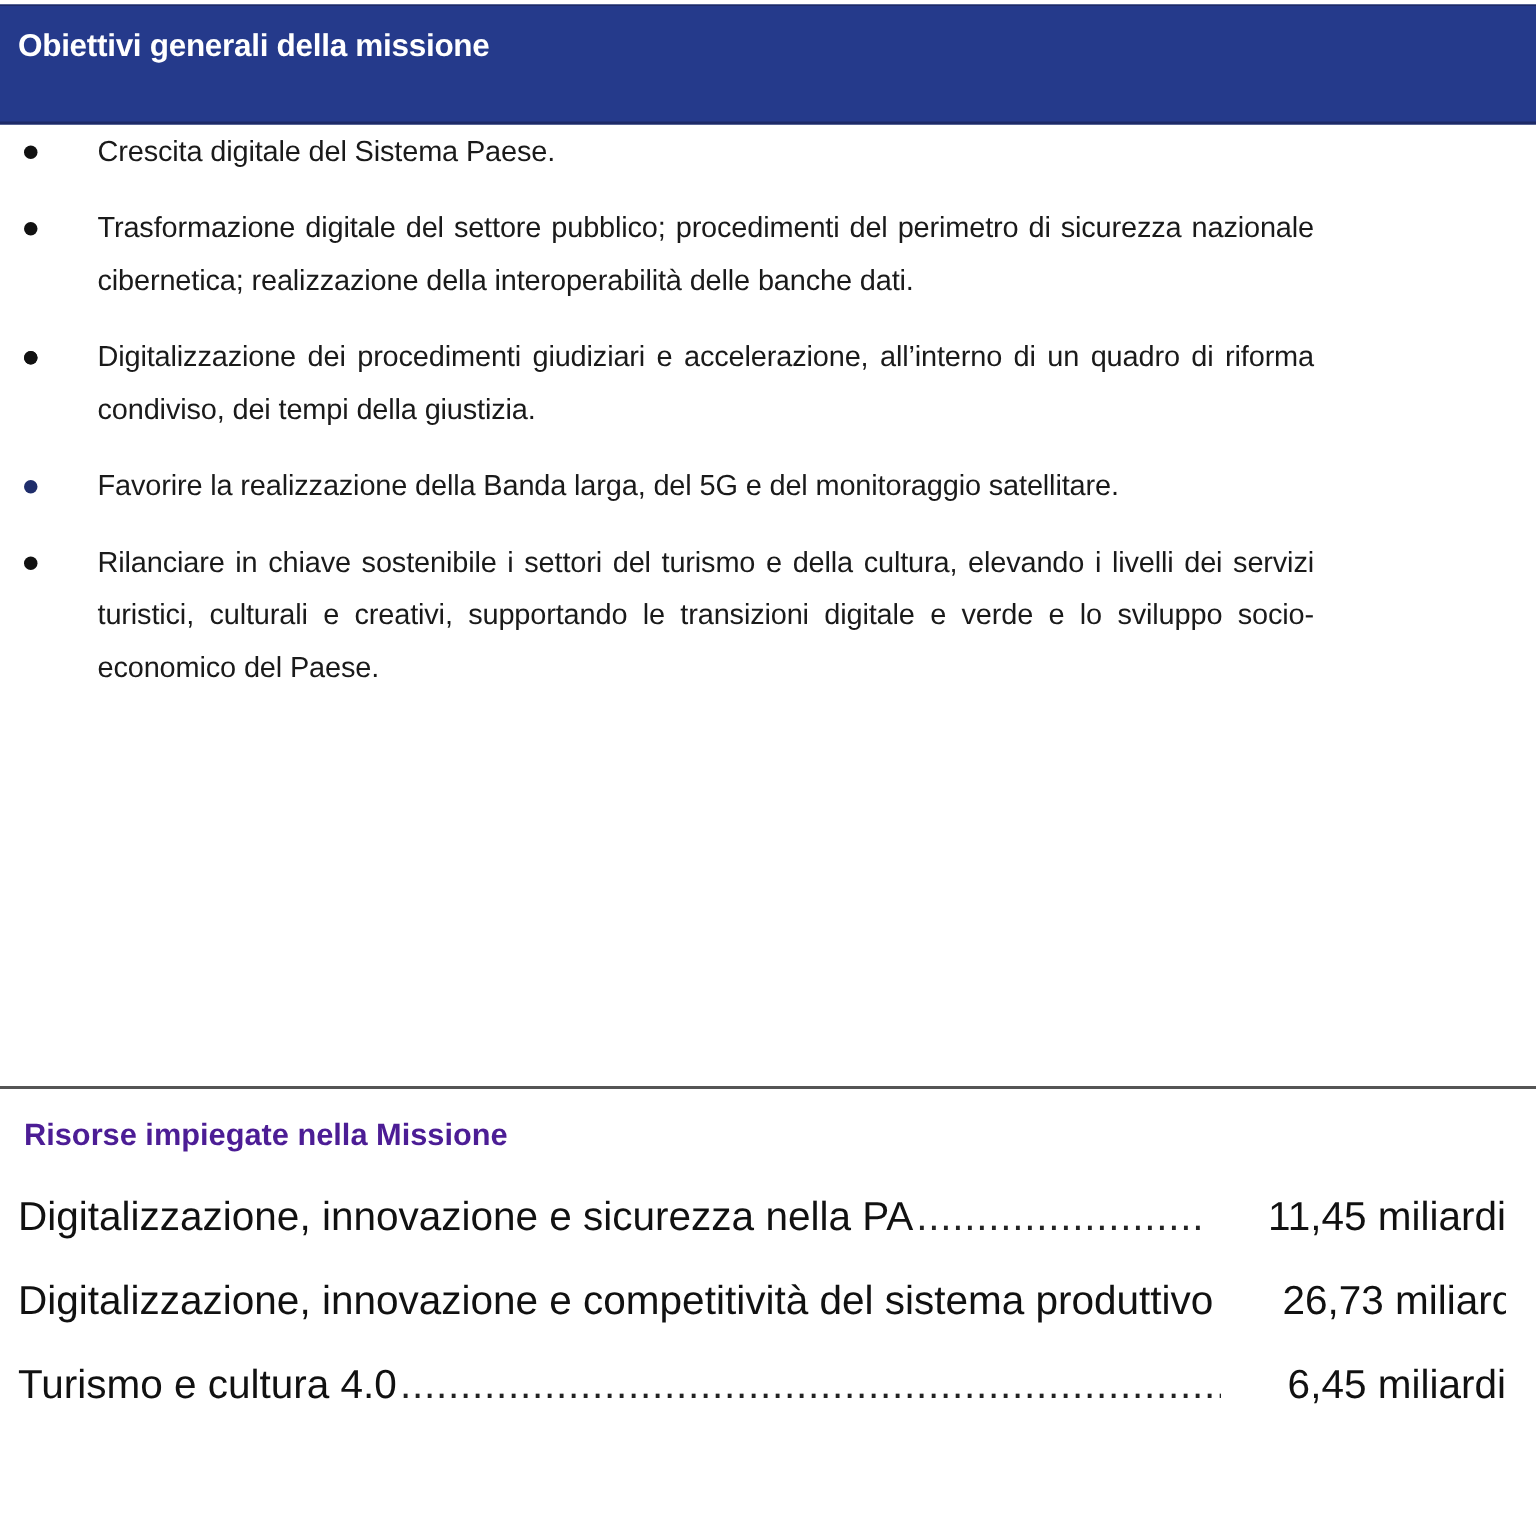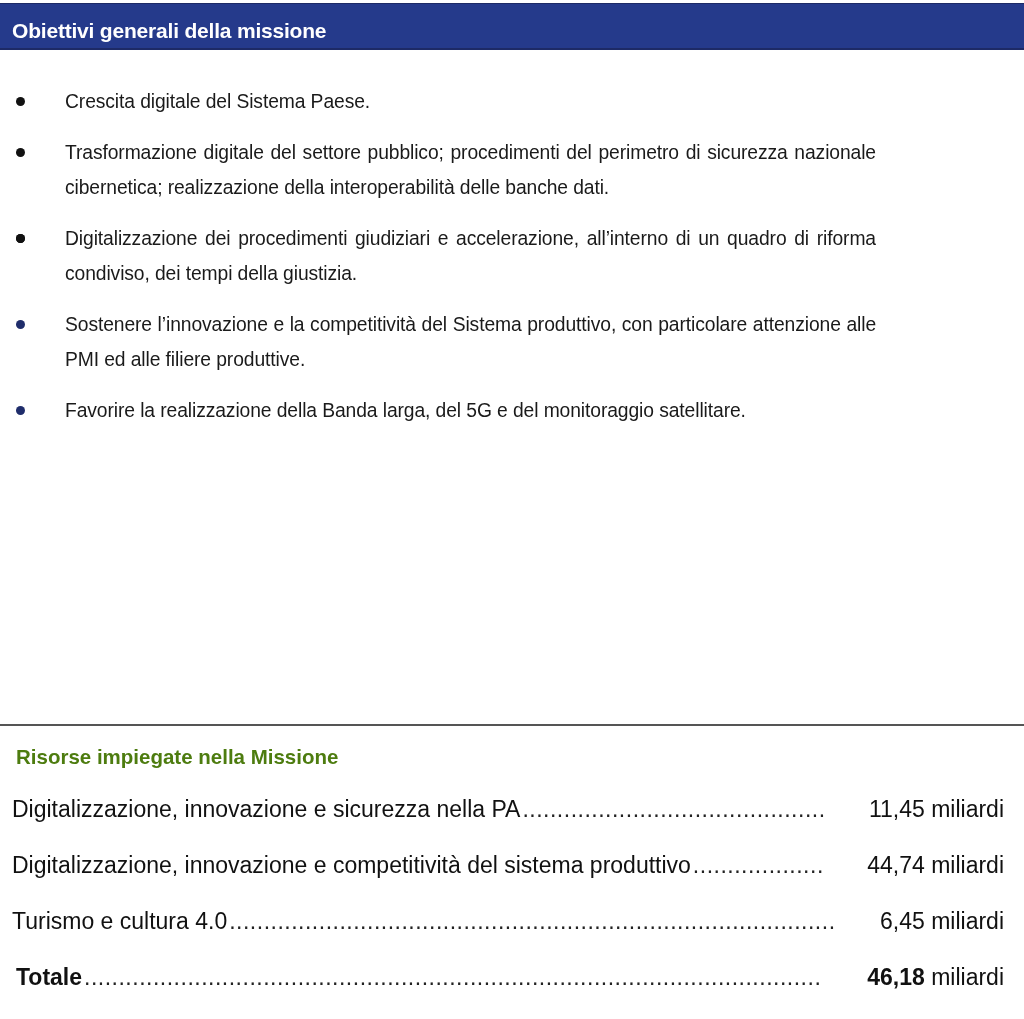--- a/index.html
+++ b/index.html
@@ -13,21 +13,21 @@
     position: relative;
     overflow: hidden;
     font-family: "Liberation Sans", sans-serif;
     color: #1a1a1a;
   }
   .header-bar {
     position: absolute;
     left: 0;
     top: 3px;
     width: 1024px;
-    height: 47px;
+    height: 80px;
     background: #253a8b;
     border-top: 1px solid #1d2a66;
     border-bottom: 2px solid #1d2a66;
     box-sizing: border-box;
   }
   .header-title {
     position: absolute;
     left: 12px;
     top: 15px;
     font-size: 21px;
@@ -73,33 +73,33 @@
     width: 1024px;
     height: 0;
     border-top: 2px solid #555555;
   }
   .resources-title {
     position: absolute;
     left: 16px;
     top: 745px;
     font-size: 20.5px;
     font-weight: bold;
-    color: #4d7c0f;
+    color: #4c1d95;
   }
   .resource-rows {
     position: absolute;
     left: 12px;
     top: 796px;
     width: 992px;
   }
   .resource-row {
     display: flex;
     align-items: baseline;
     height: 56px;
-    font-size: 23px;
+    font-size: 27px;
     color: #111111;
     white-space: nowrap;
     overflow: hidden;
   }
   .resource-row .label {
     flex: 0 0 auto;
   }
   .resource-row .dots {
     flex: 1 1 auto;
     overflow: hidden;
@@ -140,46 +140,41 @@
   </li>
   <li class="objective">
     <span class="bullet"></span>
   </li>
   <li class="objective">
     <span class="bullet"></span>
     <span>Digitalizzazione dei procedimenti giudiziari e accelerazione, all’interno di un quadro di riforma condiviso, dei tempi della giustizia.</span>
   </li>
   <li class="objective">
     <span class="bullet navy"></span>
-    <span>Sostenere l’innovazione e la competitività del Sistema produttivo, con particolare attenzione alle PMI ed alle filiere produttive.</span>
+    <span>Favorire la realizzazione della Banda larga, del 5G e del monitoraggio satellitare.</span>
   </li>
   <li class="objective">
-    <span class="bullet navy"></span>
-    <span>Favorire la realizzazione della Banda larga, del 5G e del monitoraggio satellitare.</span>
+    <span class="bullet"></span>
+    <span>Rilanciare in chiave sostenibile i settori del turismo e della cultura, elevando i livelli dei servizi turistici, culturali e creativi, supportando le transizioni digitale e verde e lo sviluppo socio-economico del Paese.</span>
   </li>
 </ul>
 
 <div class="separator"></div>
 
 <div class="resources-title">Risorse impiegate nella Missione</div>
 
 <div class="resource-rows">
   <div class="resource-row">
     <span class="label">Digitalizzazione, innovazione e sicurezza nella PA</span>
     <span class="dots"></span>
     <span class="amount"><span class="value">11,45</span> <span class="unit">miliardi</span></span>
   </div>
   <div class="resource-row">
     <span class="label">Digitalizzazione, innovazione e competitività del sistema produttivo</span>
     <span class="dots"></span>
-    <span class="amount"><span class="value">44,74</span> <span class="unit">miliardi</span></span>
+    <span class="amount"><span class="value">26,73</span> <span class="unit">miliardi</span></span>
   </div>
   <div class="resource-row">
     <span class="label">Turismo e cultura 4.0</span>
     <span class="dots"></span>
     <span class="amount"><span class="value">6,45</span> <span class="unit">miliardi</span></span>
   </div>
-  <div class="resource-row total">
-    <span class="label">Totale</span>
-    <span class="dots"></span>
-    <span class="amount"><span class="value">46,18</span> <span class="unit">miliardi</span></span>
-  </div>
 </div>
 
 </body></html>

